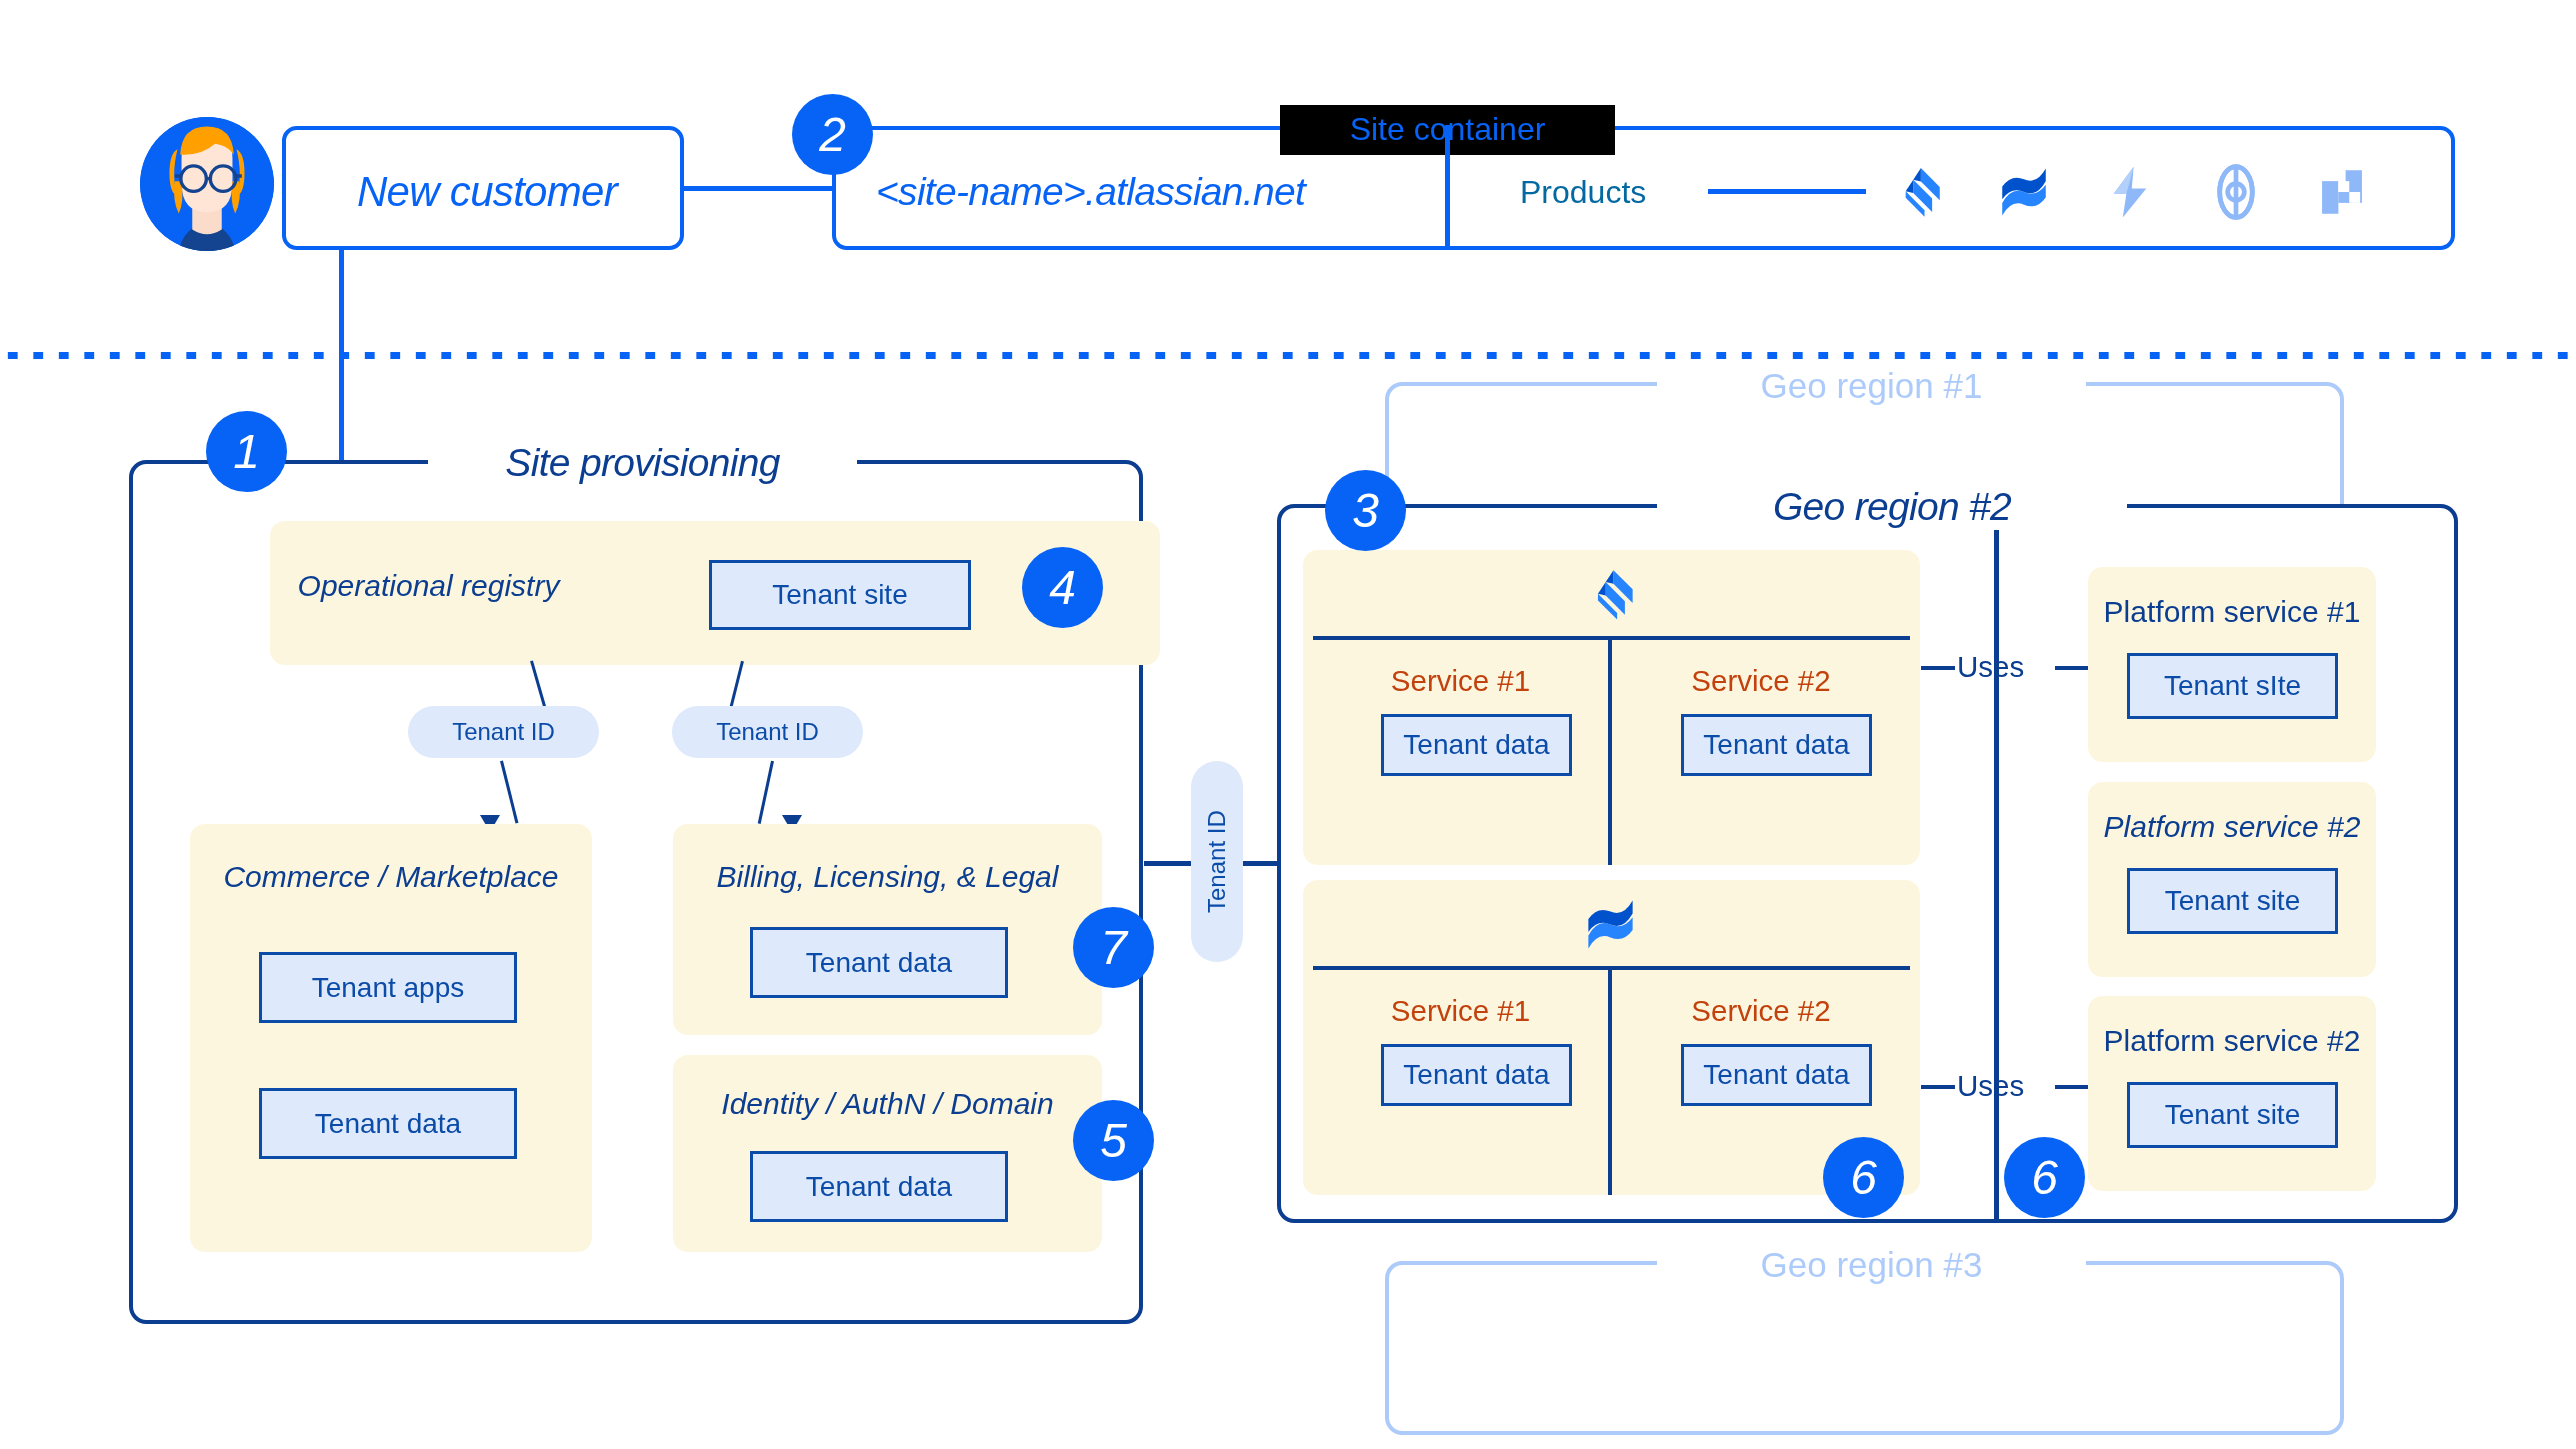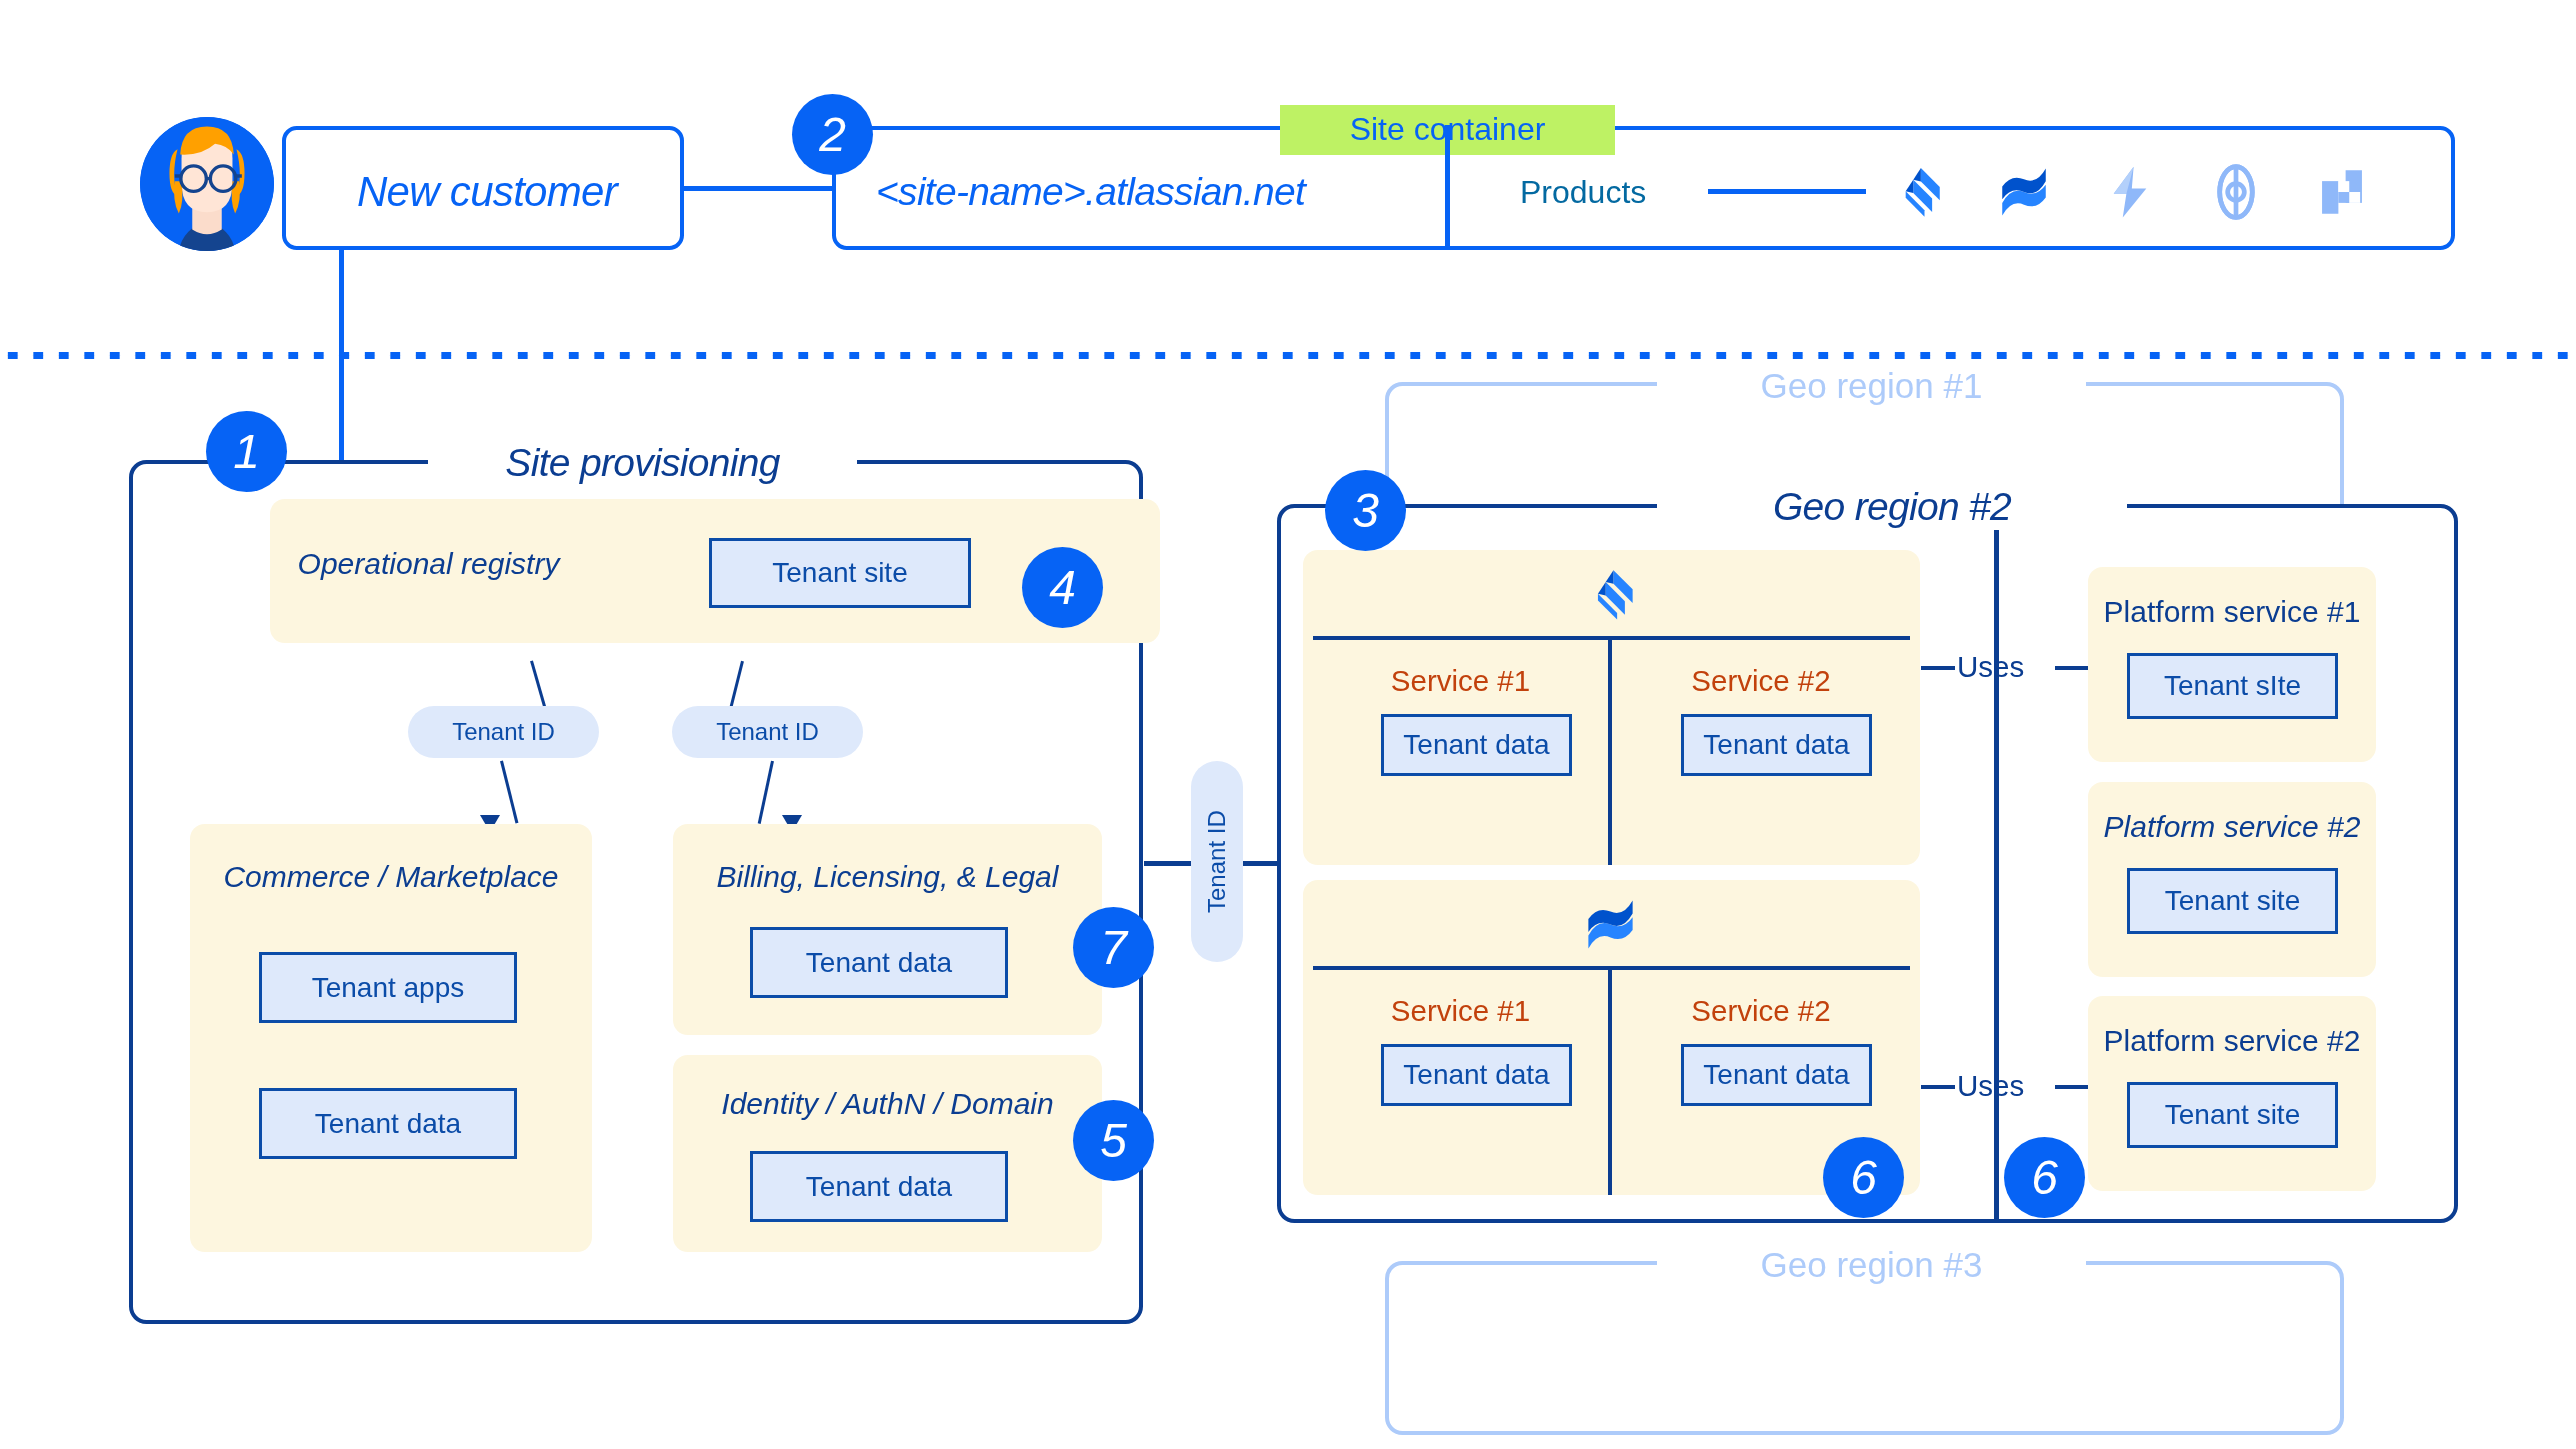--- a/index.html
+++ b/index.html
@@ -32,21 +32,21 @@
     align-items:center;font-size:39px;color:#0663F5;font-style:italic;letter-spacing:-0.7px;}
   #sc-divider{position:absolute;left:609px;top:-4.7px;width:4.7px;height:124px;background:#0663F5;}
   #products-label{position:absolute;left:684px;top:0;height:124px;display:flex;
     align-items:center;font-size:32px;color:#0369a1;}
   #products-line{position:absolute;left:872px;top:59px;width:158px;height:4.7px;background:#0663F5;}
   #product-icons{position:absolute;left:1053px;top:0;height:124px;display:flex;
     align-items:center;gap:48px;}
   #product-icons .picon{width:58px;height:58px;display:block;}
 
   
-  #sc-notch{position:absolute;left:444px;top:-25.5px;width:335px;height:50px;background:#bef264;
+  #sc-notch{position:absolute;left:444px;top:-25.5px;width:335px;height:50px;background:#000000;
     display:flex;align-items:center;justify-content:center;}
   #sc-notch span{font-size:32px;color:#0663F5;}
 
   
   .wire{position:absolute;background:#0663F5;}
 
   
   #dotline{position:absolute;left:0;top:352px;width:2576px;height:6.7px;
     background-image:radial-gradient(circle, #0663F5 40%, rgba(0,0,0,0) 41%);
     background-size:25.5px 6.7px;background-repeat:repeat-x;}
@@ -189,21 +189,21 @@
     </div>
   </div>
 
   <div class="panel" style="left:129px;top:460px;width:1014px;height:864px;">
     <div class="panel-notch" style="left:295px;width:429px;">
       <span class="panel-title">Site provisioning</span>
     </div>
   </div>
   <div class="badge" style="left:206px;top:411px;">1</div>
 
-  <div class="cream" style="left:270px;top:499px;width:890px;height:144px;">
+  <div class="cream" style="left:270px;top:521px;width:890px;height:144px;">
     <div class="cream-title" style="top:48px;left:-215px;width:747px;">Operational registry</div>
     <div class="tbox" style="left:439px;top:39px;width:262px;height:70px;">Tenant site</div>
   </div>
   <div class="badge" style="left:1022px;top:547px;">4</div>
 
   <div class="dwire" style="left:530px;top:661px;width:2.7px;height:50px;transform:rotate(-16deg);transform-origin:top center;"></div>
   <div class="dwire" style="left:741px;top:661px;width:2.7px;height:50px;transform:rotate(14deg);transform-origin:top center;"></div>
 
   <div class="pill" style="left:408px;top:706px;width:191px;height:52px;">Tenant ID</div>
   <div class="pill" style="left:672px;top:706px;width:191px;height:52px;">Tenant ID</div>

